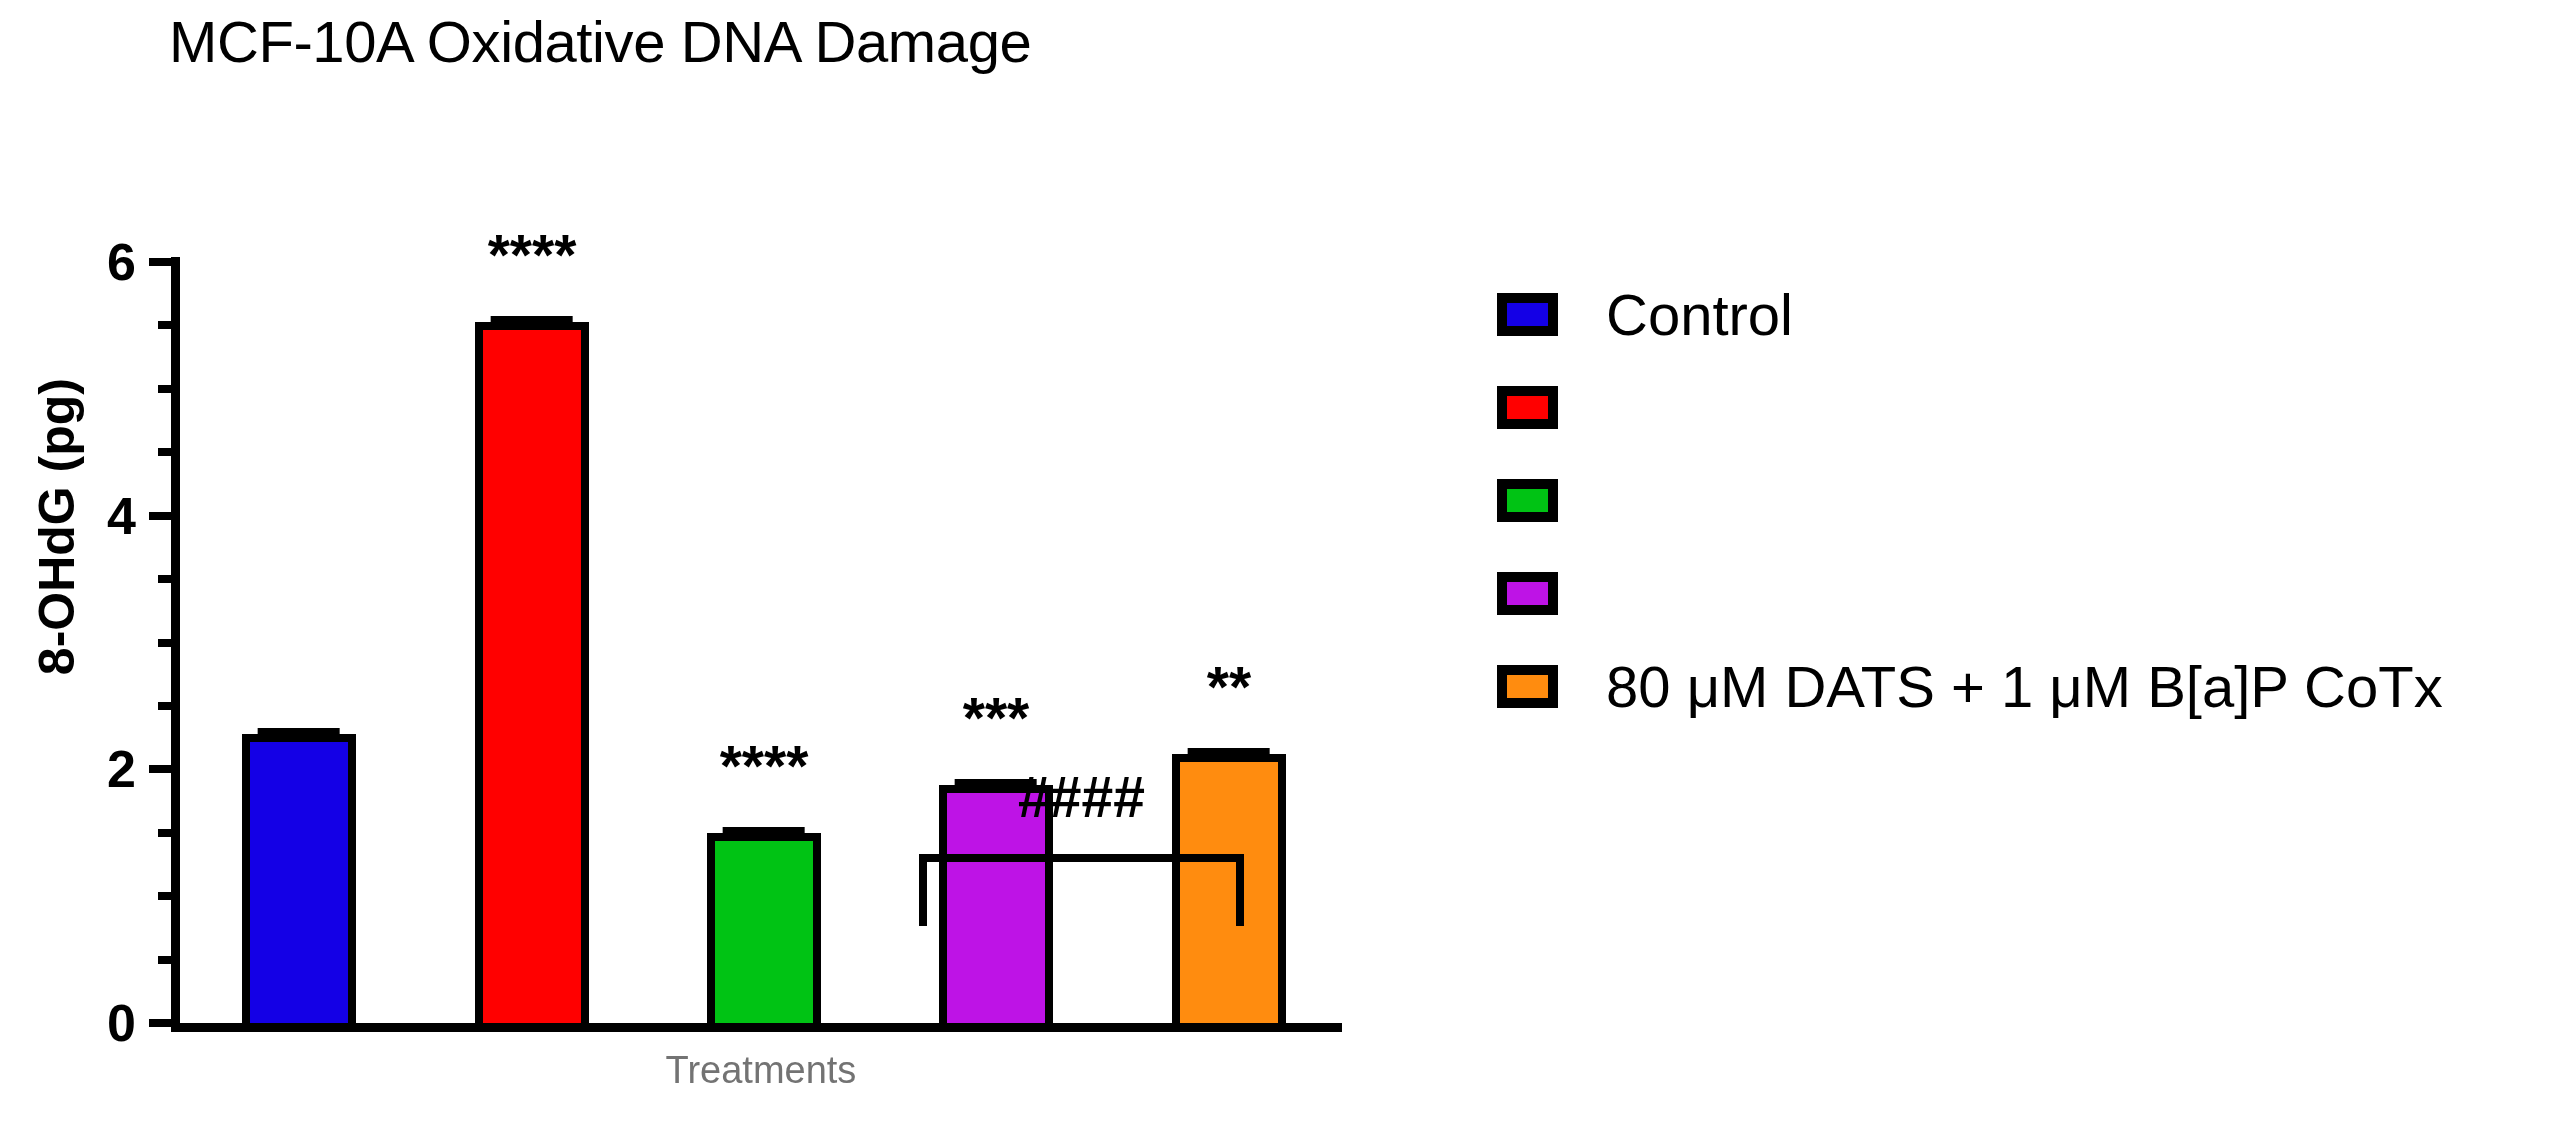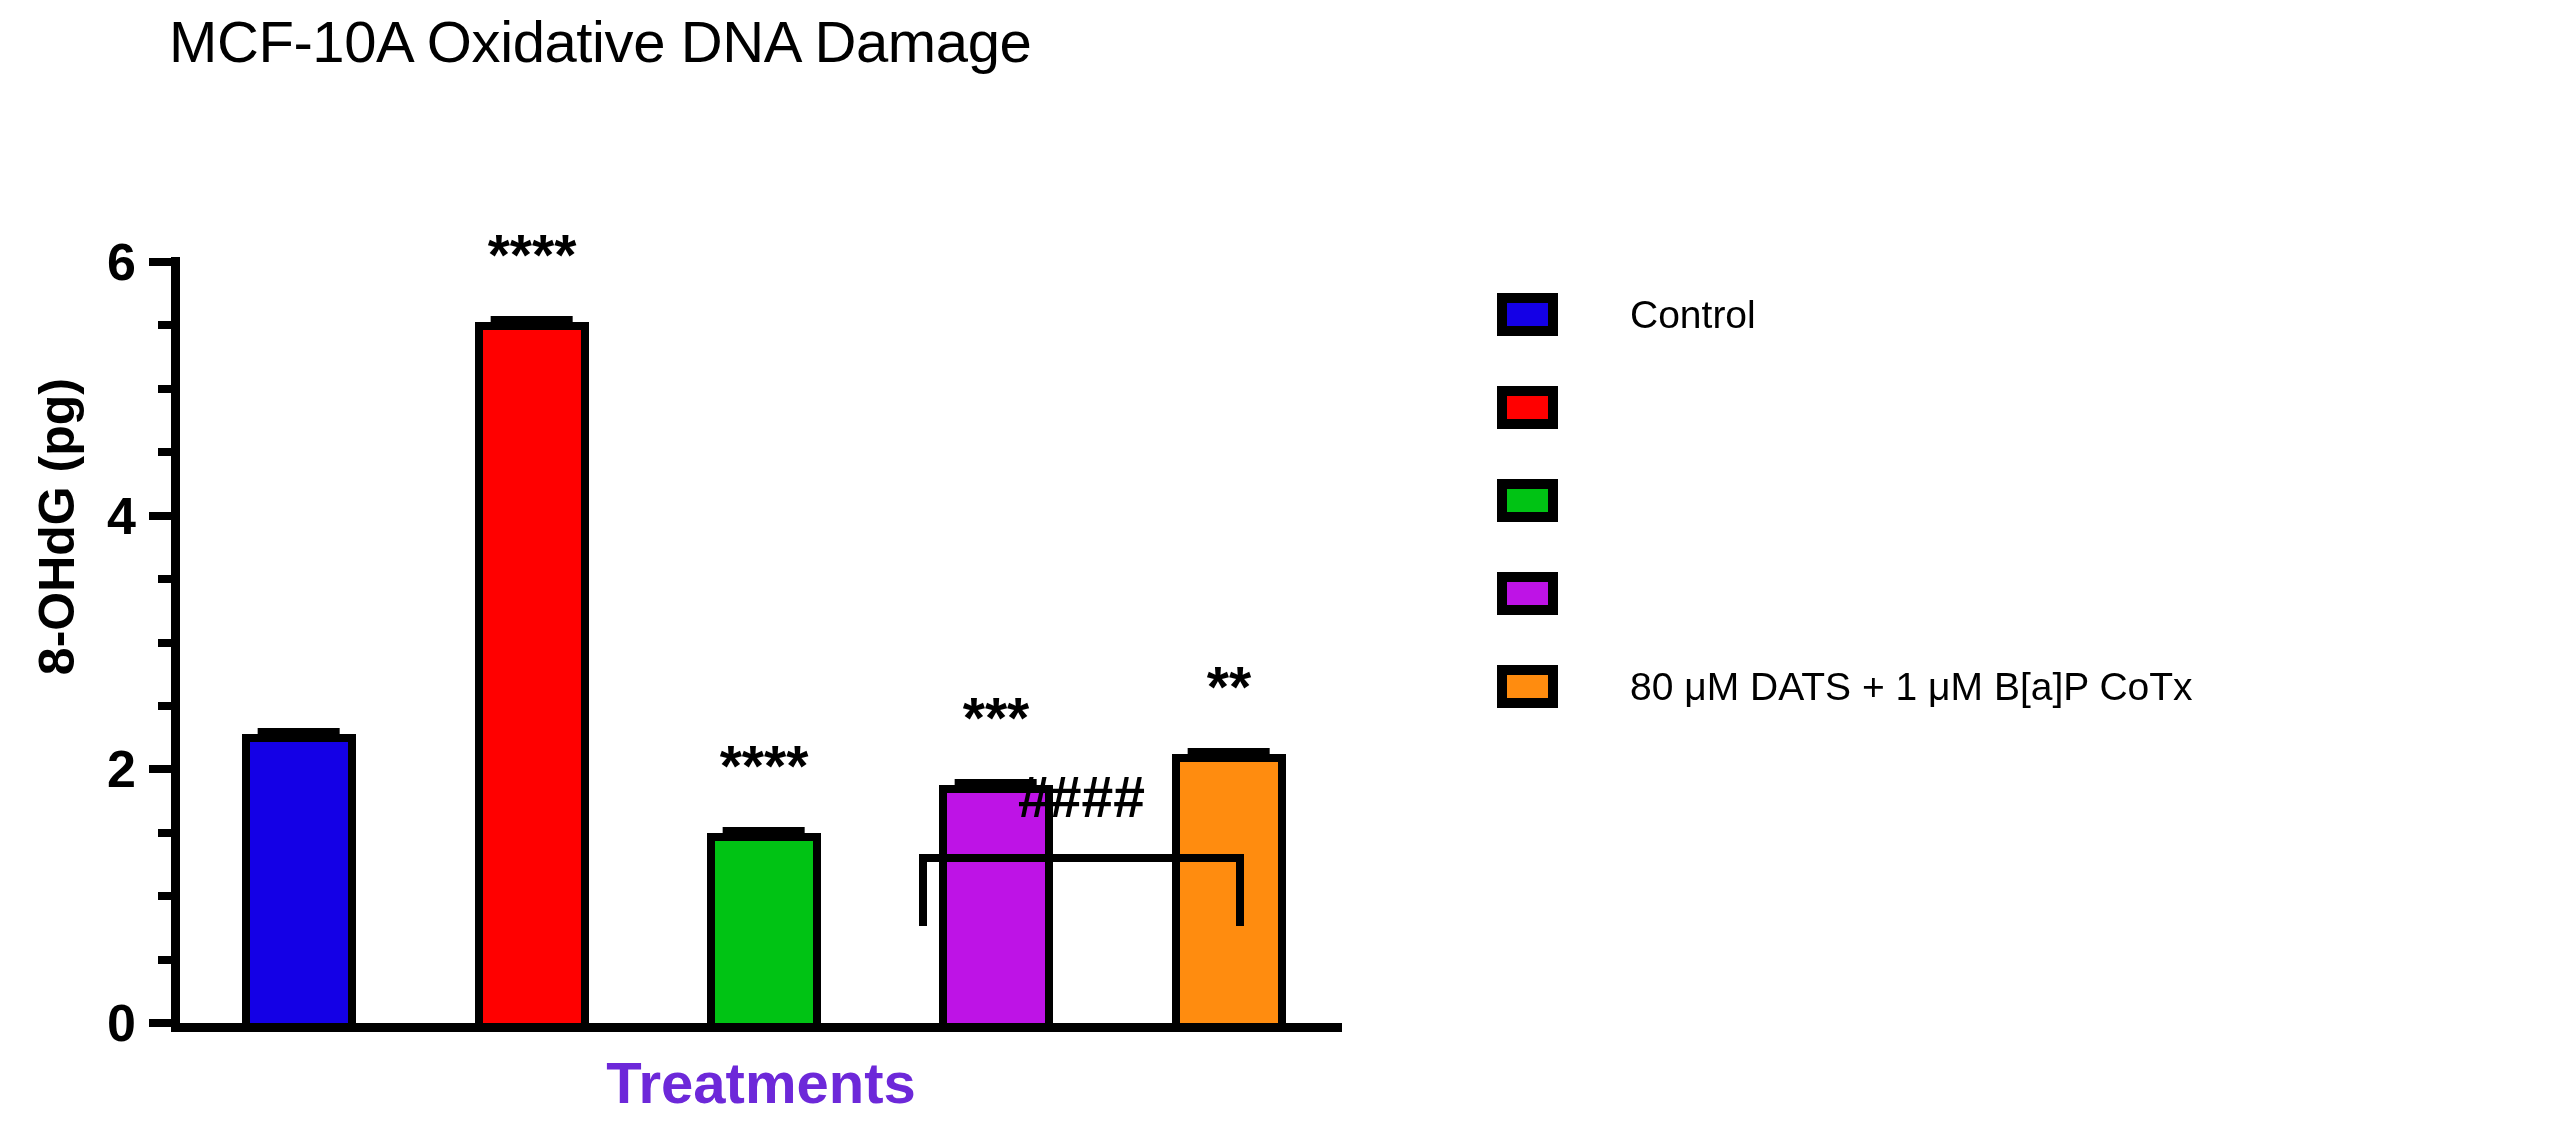--- a/index.html
+++ b/index.html
@@ -97,23 +97,23 @@
     transform: rotate(-90deg) translate(-100%, 0);
     white-space: nowrap;
   }
 
   #x-axis-title {
     position: absolute;
     left: 180px;
     top: 1049px;
     width: 1162px;
     text-align: center;
-    font-size: 58px;
-    font-weight: bold;
-    color: #6d28d9;
+    font-size: 38px;
+    font-weight: normal;
+    color: #737373;
   }
 
   
   .bar {
     position: absolute;
     bottom: 0;
     box-sizing: border-box;
     border: 8.7px solid #000000;
     border-bottom: none;
   }
@@ -184,22 +184,22 @@
     height: 93px;
   }
   .legend-swatch {
     width: 61px;
     height: 43px;
     box-sizing: border-box;
     border: 10.2px solid #000000;
     flex: none;
   }
   .legend-label {
-    margin-left: 72px;
-    font-size: 39px;
+    margin-left: 48px;
+    font-size: 58px;
     color: #000000;
     white-space: nowrap;
     line-height: 1;
   }
 </style>
 </head>
 <body>
 
 <div id="figure">
 

